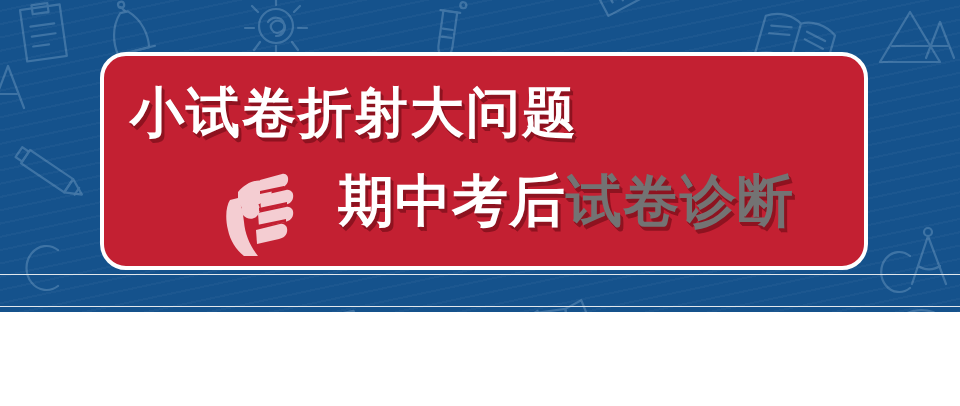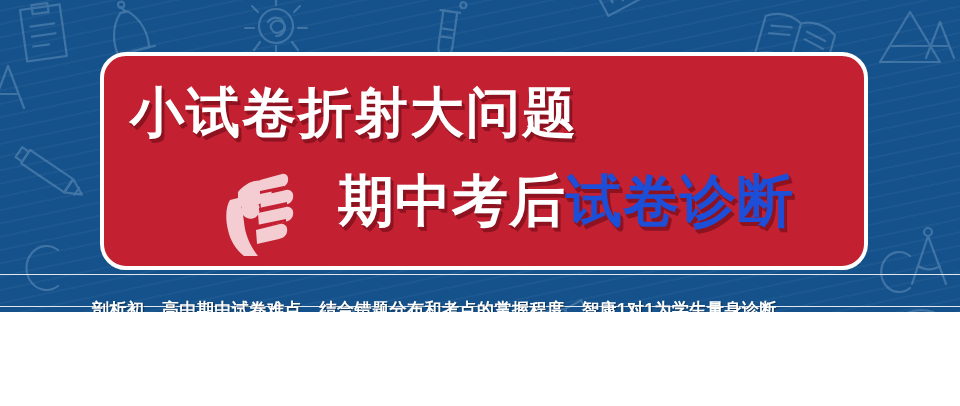--- a/index.html
+++ b/index.html
@@ -125,21 +125,21 @@
   }
   .title-line-2 .seg-white {
     color: #ffffff;
     text-shadow:
       2px 3px 0 #8e1320,
       3px 4px 0 #8e1320,
       1px 2px 0 #8e1320;
     margin-top: 8px;
   }
   .title-line-2 .seg-yellow {
-    color: #1d4ed8;
+    color: #737373;
     text-shadow:
       2px 3px 0 #8e1320,
       3px 4px 0 #8e1320,
       1px 2px 0 #8e1320;
     text-align: right;
   }
 
   
   .fist-icon {
     position: absolute;
@@ -359,15 +359,14 @@
         <path d="M45,42 L73,36 L73,39 L45,45 Z"></path>
         <path d="M43,59 L72,53 L72,56 L43,62 Z"></path>
       </g>
     </svg>
   </div>
 
   <div class="title-line-2">
     <span class="seg-white">期中考后</span><span class="seg-yellow">试卷诊断</span>
   </div>
 
-  <div class="subtitle">剖析初、高中期中试卷难点，结合错题分布和考点的掌握程度，智康1对1为学生量身诊断。</div>
 
 </div>
 
 </body></html>

